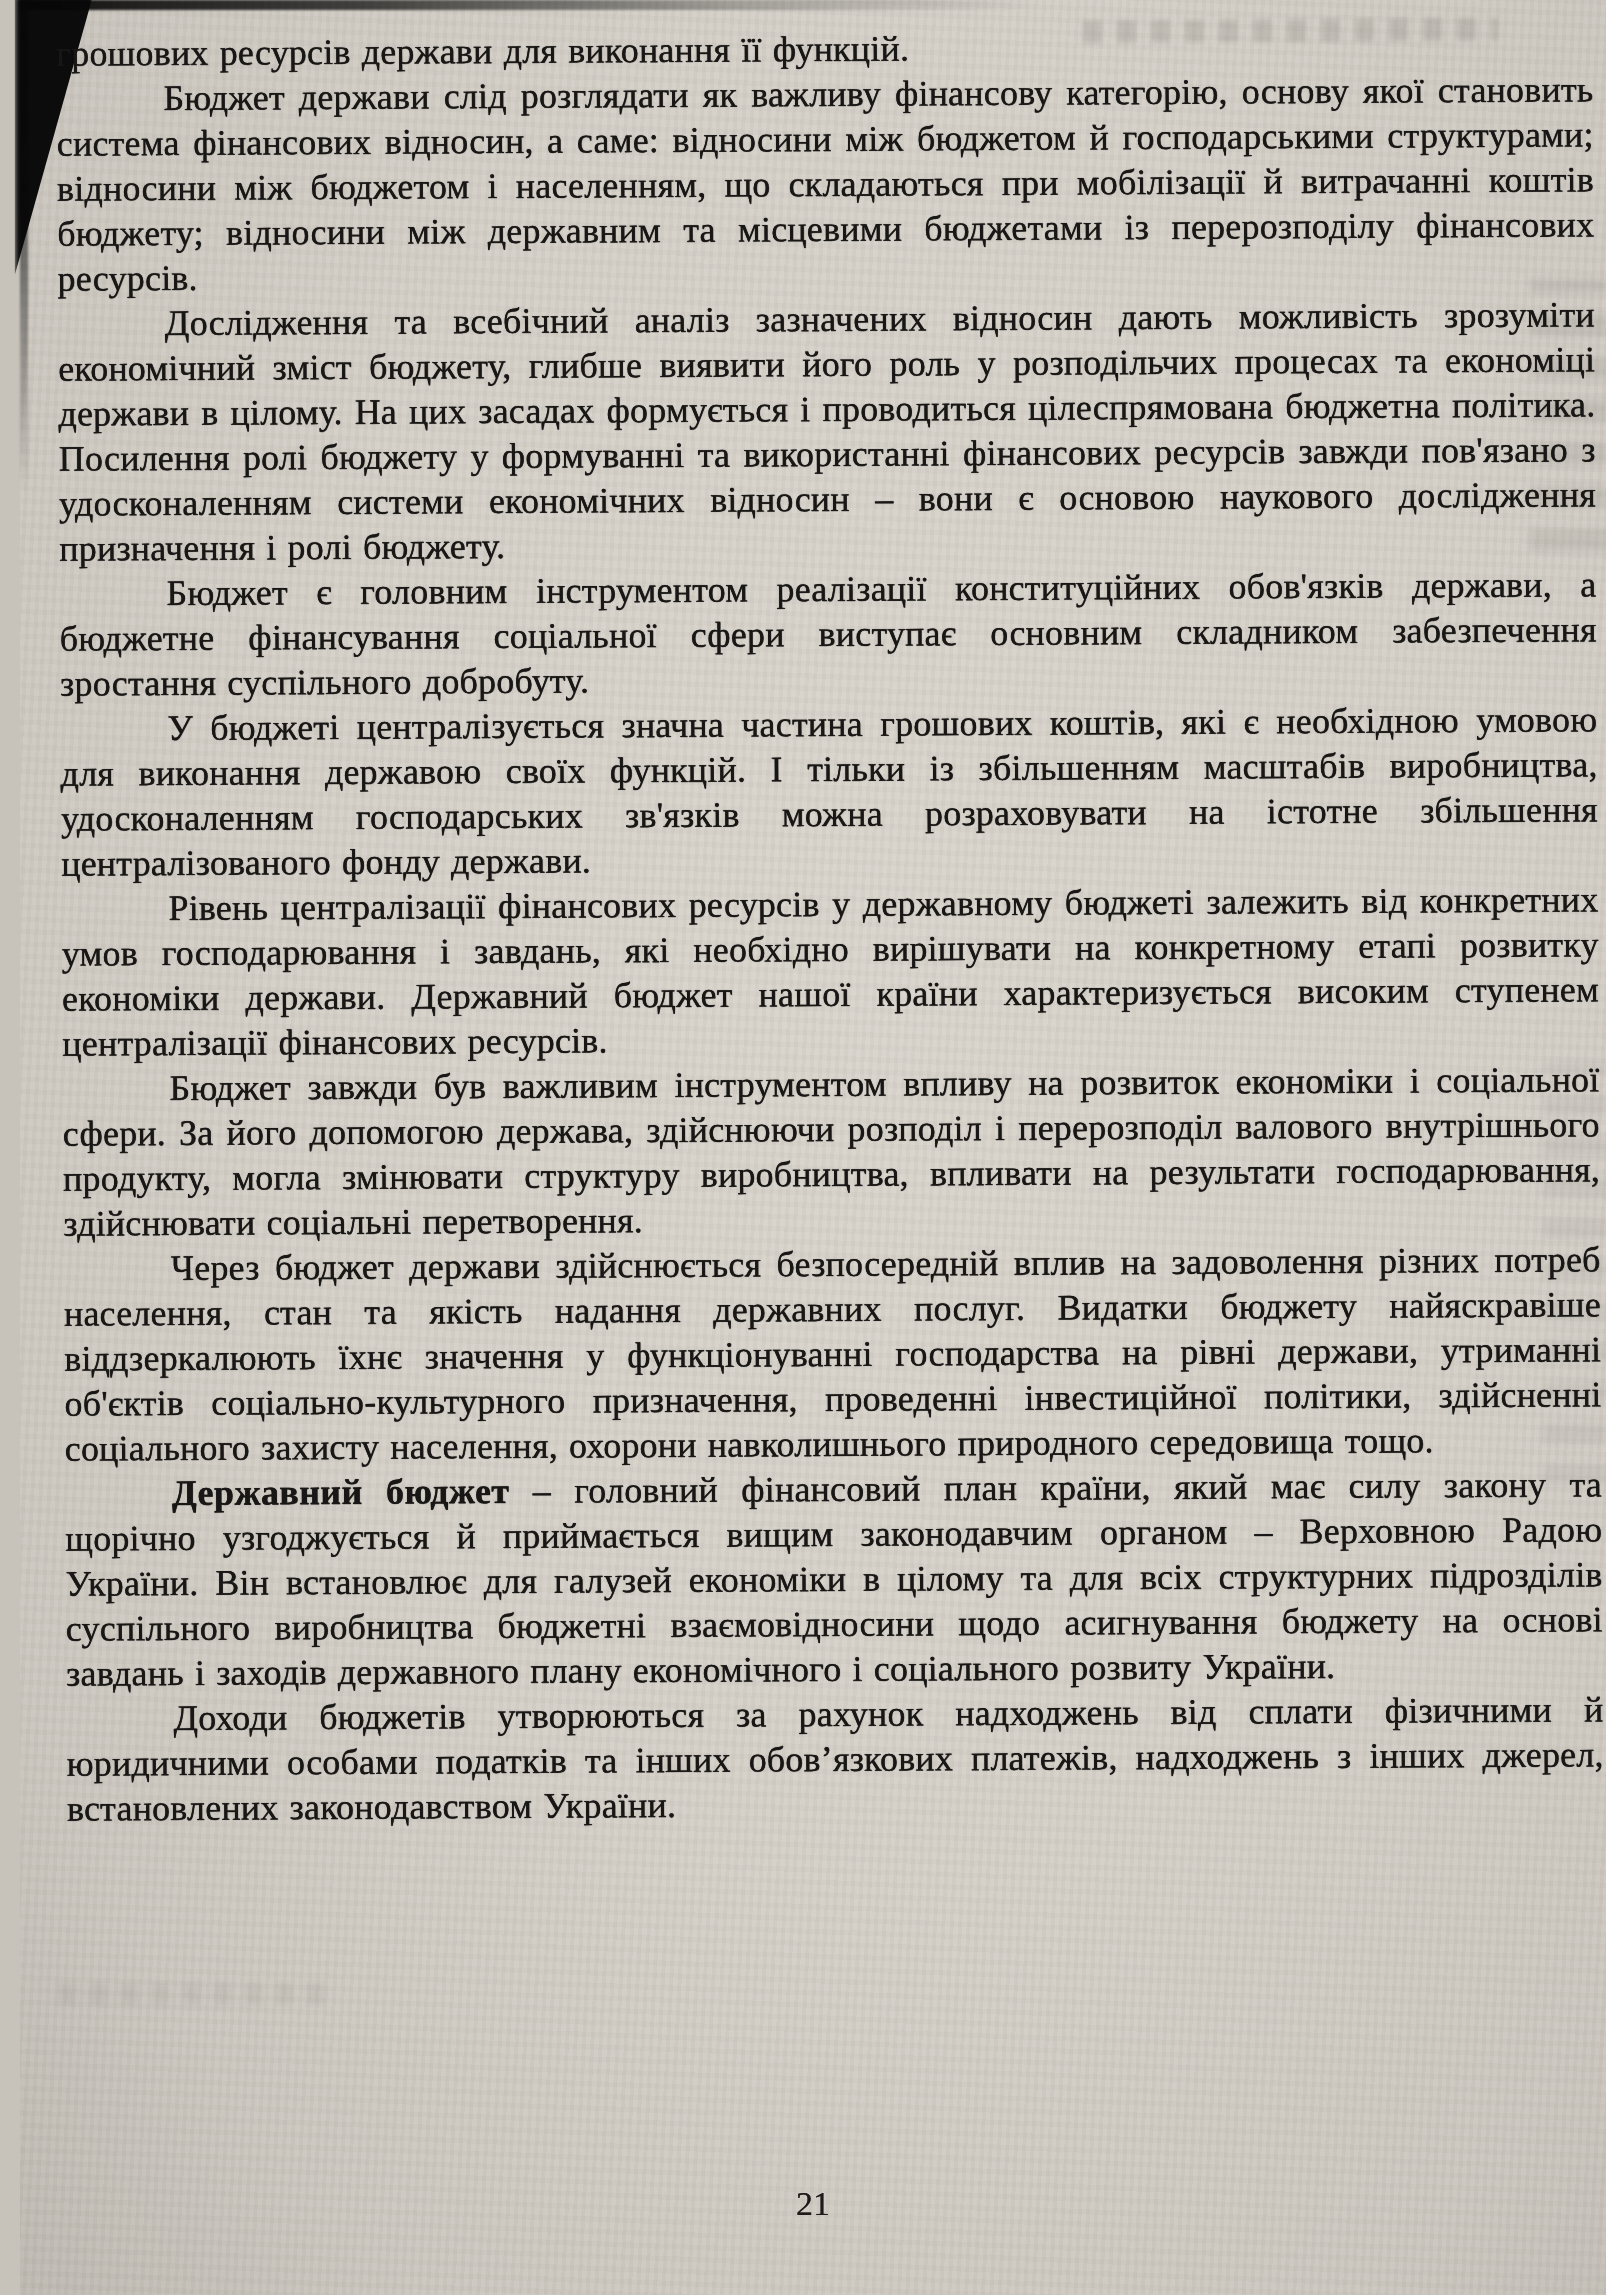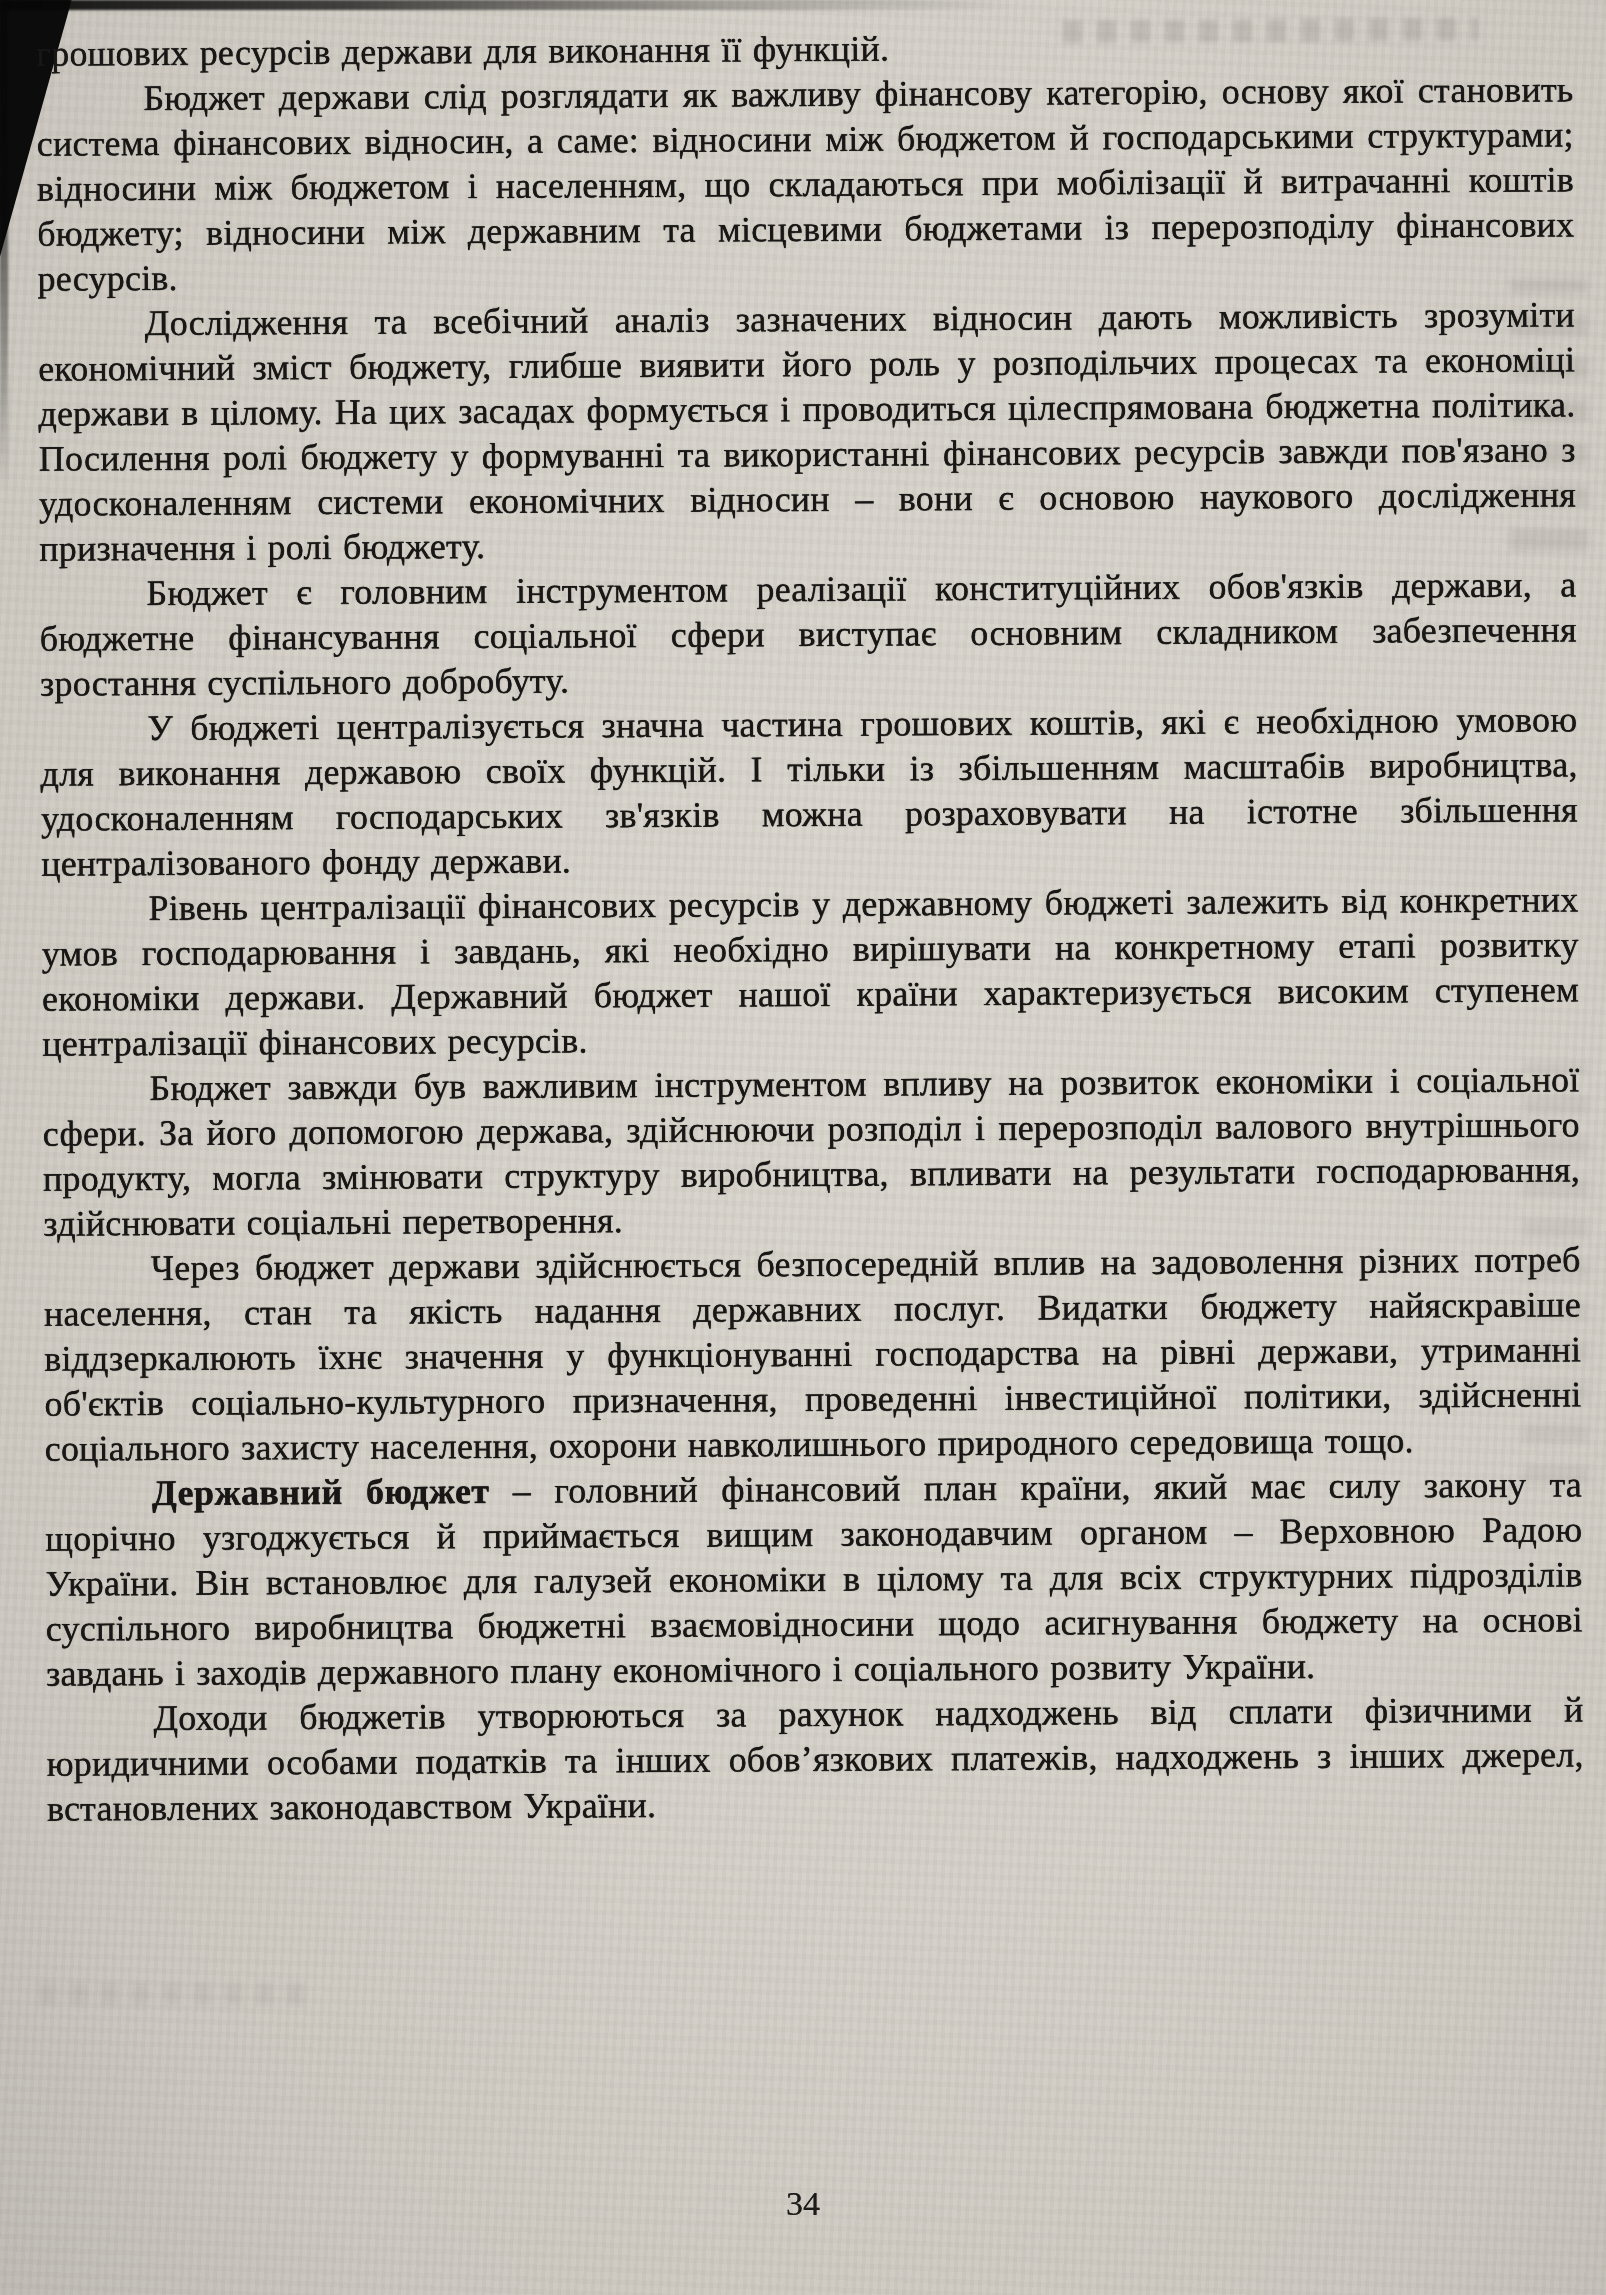--- a/index.html
+++ b/index.html
@@ -11,20 +11,21 @@
   }
   body {
     background: #c7c3bb;
     font-family: "Liberation Serif", serif;
   }
   .scan {
     position: absolute;
     inset: 0;
     background:
       radial-gradient(ellipse at 55% 42%, #d8d4cc 0%, #d3cfc7 50%, #cac6be 80%, #bdb9b1 100%);
+    margin-left: 20px;
   }
   
   .grain {
     position: absolute;
     inset: 0;
     background:
       repeating-linear-gradient(93deg, rgba(255,255,255,0.035) 0 4.5px, rgba(90,86,80,0.03) 4.5px 8.4px),
       repeating-linear-gradient(2deg, rgba(255,255,255,0.025) 0 7.1px, rgba(90,86,80,0.025) 7.1px 12.3px);
     pointer-events: none;
   }
@@ -136,15 +137,15 @@
       <p class="para">Дослідження та всебічний аналіз зазначених відносин дають можливість зрозуміти економічний зміст бюджету, глибше виявити його роль у розподільчих процесах та економіці держави в цілому. На цих засадах формується і проводиться цілеспрямована бюджетна політика. Посилення ролі бюджету у формуванні та використанні фінансових ресурсів завжди пов'язано з удосконаленням системи економічних відносин – вони є основою наукового дослідження призначення і ролі бюджету.</p>
       <p class="para">Бюджет є головним інструментом реалізації конституційних обов'язків держави, а бюджетне фінансування соціальної сфери виступає основним складником забезпечення зростання суспільного добробуту.</p>
       <p class="para">У бюджеті централізується значна частина грошових коштів, які є необхідною умовою для виконання державою своїх функцій. І тільки із збільшенням масштабів виробництва, удосконаленням господарських зв'язків можна розраховувати на істотне збільшення централізованого фонду держави.</p>
       <p class="para">Рівень централізації фінансових ресурсів у державному бюджеті залежить від конкретних умов господарювання і завдань, які необхідно вирішувати на конкретному етапі розвитку економіки держави. Державний бюджет нашої країни характеризується високим ступенем централізації фінансових ресурсів.</p>
       <p class="para">Бюджет завжди був важливим інструментом впливу на розвиток економіки і соціальної сфери. За його допомогою держава, здійснюючи розподіл і перерозподіл валового внутрішнього продукту, могла змінювати структуру виробництва, впливати на результати господарювання, здійснювати соціальні перетворення.</p>
       <p class="para">Через бюджет держави здійснюється безпосередній вплив на задоволення різних потреб населення, стан та якість надання державних послуг. Видатки бюджету найяскравіше віддзеркалюють їхнє значення у функціонуванні господарства на рівні держави, утриманні об'єктів соціально-культурного призначення, проведенні інвестиційної політики, здійсненні соціального захисту населення, охорони навколишнього природного середовища тощо.</p>
       <p class="para"><b>Державний бюджет</b> – головний фінансовий план країни, який має силу закону та щорічно узгоджується й приймається вищим законодавчим органом – Верховною Радою України. Він встановлює для галузей економіки в цілому та для всіх структурних підрозділів суспільного виробництва бюджетні взаємовідносини щодо асигнування бюджету на основі завдань і заходів державного плану економічного і соціального розвиту України.</p>
       <p class="para">Доходи бюджетів утворюються за рахунок надходжень від сплати фізичними й юридичними особами податків та інших обов’язкових платежів, надходжень з інших джерел, встановлених законодавством України.</p>
     </div>
 
-  <div class="page-number">34</div>
+  <div class="page-number">21</div>
 </div>
 
 
 </body></html>

